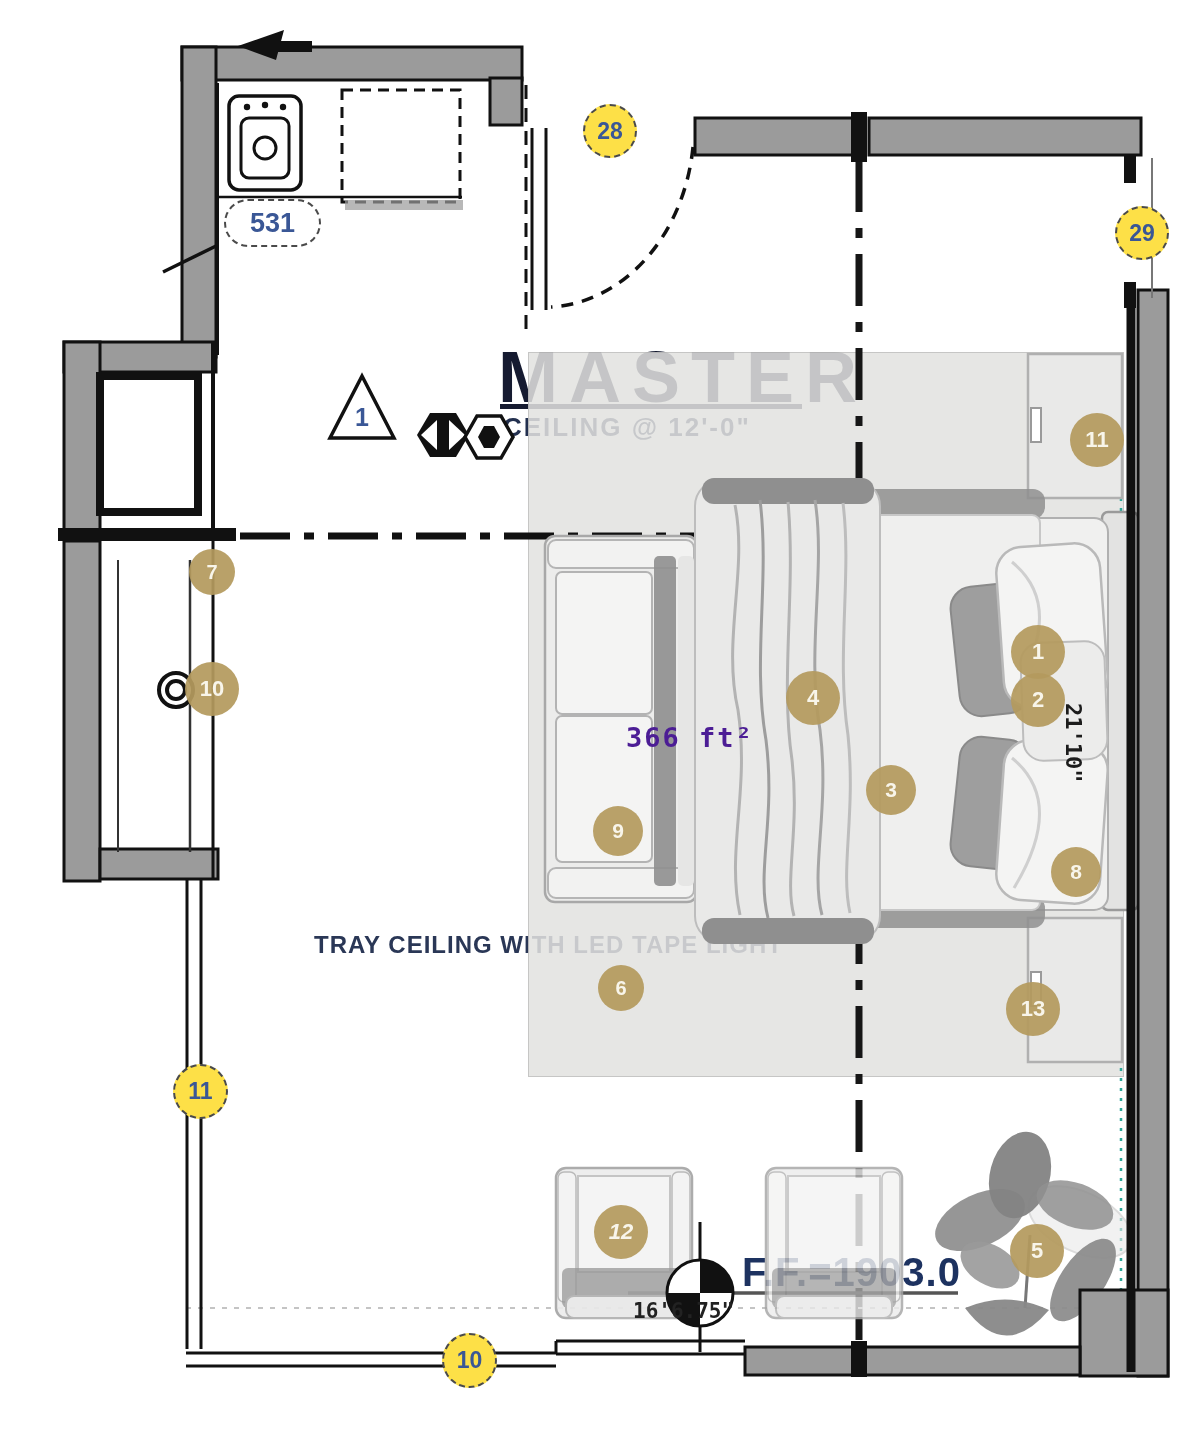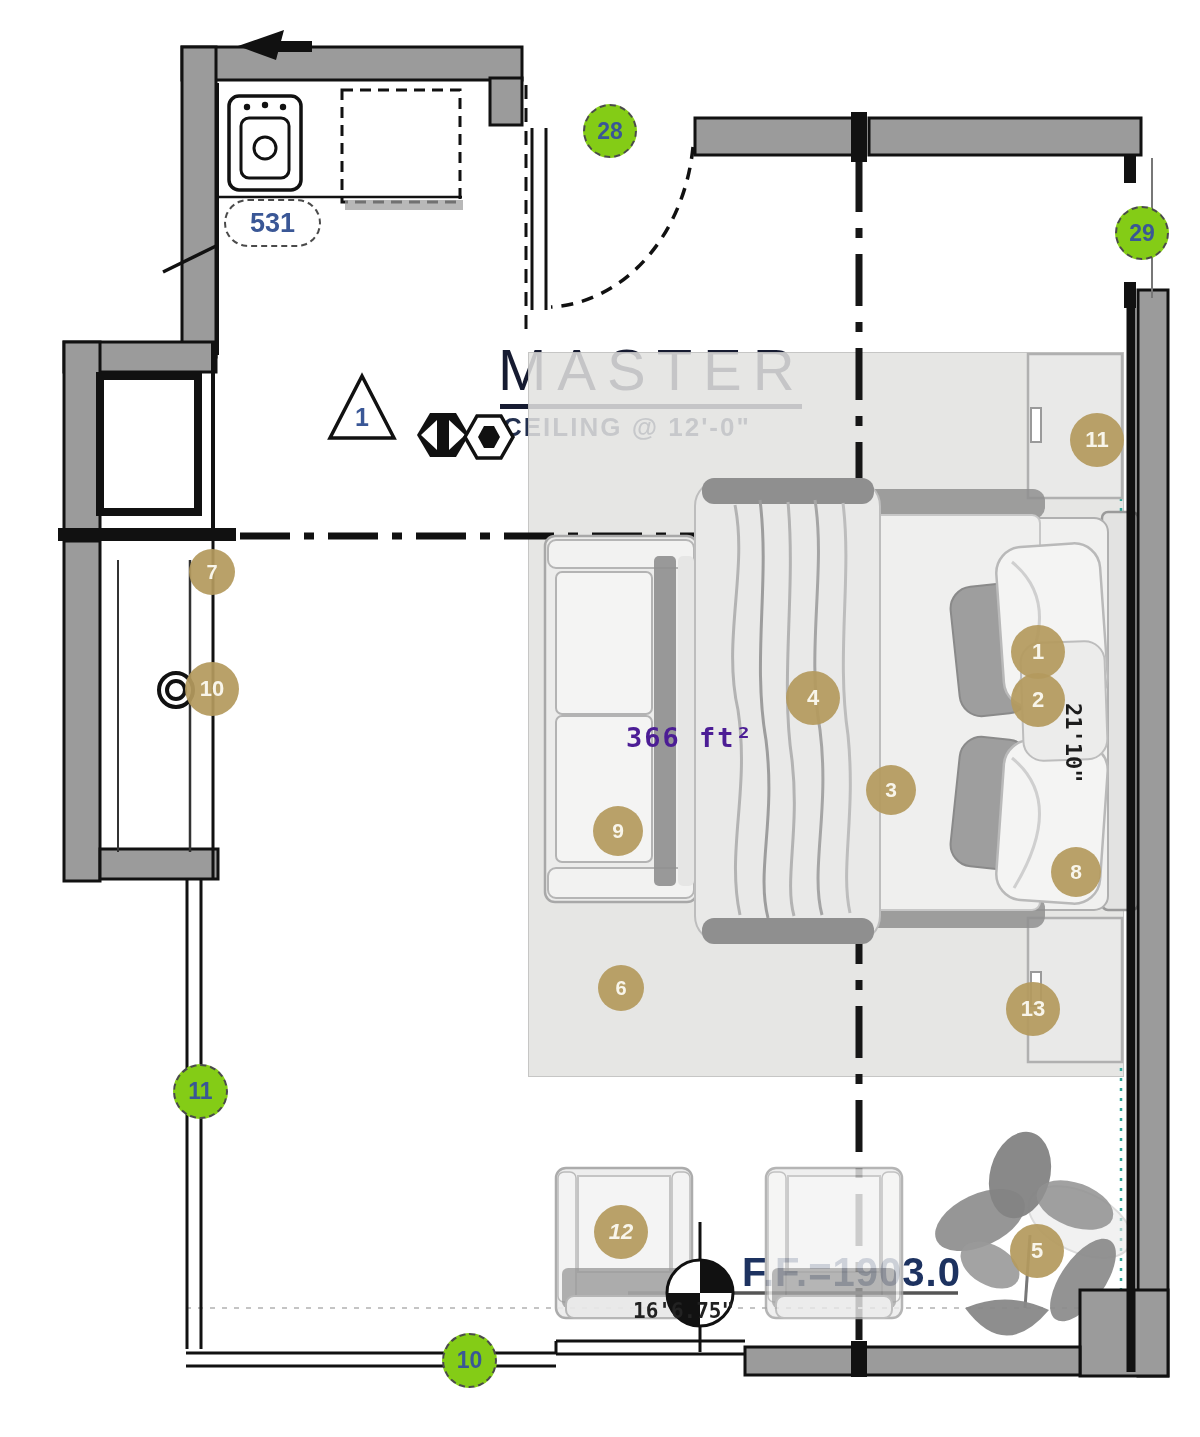--- a/index.html
+++ b/index.html
@@ -7,39 +7,39 @@
         font-family:"Liberation Sans",sans-serif;}
   #plan svg{position:absolute;left:0;top:0;}
   .abs{position:absolute;}
   
   .z-roomtext{z-index:1;} .z-rug{z-index:2;} .z-lines{z-index:3;} .z-furn{z-index:4;}
   .z-walls{z-index:5;} .z-dims{z-index:6;} .z-tags{z-index:7;} .z-markers{z-index:8;}
 
   .rug{left:528px;top:352px;width:594px;height:723px;background:rgba(226,226,224,0.86);
        border:1px solid rgba(160,160,160,0.45);}
 
-  .master-title{left:498px;top:336px;font-size:58px;font-weight:normal;letter-spacing:11px;
+  .master-title{left:498px;top:336px;font-size:72px;font-weight:bold;letter-spacing:11px;
        color:#161b31;white-space:nowrap;}
   .master-underline{left:500px;top:404px;width:302px;height:5px;background:#161b31;}
   .ceiling-note{left:503px;top:412px;font-size:26px;font-weight:bold;letter-spacing:2px;
        color:#23304f;white-space:nowrap;}
   .tray-note{left:314px;top:931px;font-size:24px;font-weight:bold;letter-spacing:1px;
        color:#2a3756;white-space:nowrap;}
   .sitting-title{left:642px;top:981px;font-size:54px;font-weight:bold;letter-spacing:10px;
        color:#a9aeb9;white-space:nowrap;}
   .ff-label{left:742px;top:1250px;font-size:40px;font-weight:bold;letter-spacing:1px;
        color:#1d3260;white-space:nowrap;}
 
   .mono{font-family:"DejaVu Sans Mono",monospace;font-weight:bold;color:#4c1d95;}
   .area-label{left:626px;top:722px;font-size:27px;letter-spacing:2px;}
   .dim-v{left:1086px;top:703px;font-size:22px;transform-origin:0 0;transform:rotate(90deg);
        white-space:nowrap;color:#1c1c1c;}
   .dim-h{left:633px;top:1299px;font-size:21px;color:#222;white-space:nowrap;}
 
-  .tag{border:2.5px dashed #4a4a4a;border-radius:50%;background:#84cc16;display:flex;
+  .tag{border:2.5px dashed #4a4a4a;border-radius:50%;background:#fde047;display:flex;
        align-items:center;justify-content:center;font-weight:bold;font-size:23px;
        color:#3a5796;box-sizing:border-box;}
   .pill{border:2.5px dashed #4a4a4a;border-radius:24px;background:#fff;display:flex;
        align-items:center;justify-content:center;font-weight:bold;font-size:27px;
        color:#3a5796;box-sizing:border-box;}
   .tri-num{font-size:25px;font-weight:bold;color:#3a5796;text-align:center;}
 
   .gm{width:54px;height:54px;border-radius:50%;background:rgba(180,154,94,0.93);
       color:#f8f5ea;display:flex;align-items:center;justify-content:center;
       font-size:22px;font-weight:bold;transform:translate(-50%,-50%);}
@@ -47,20 +47,21 @@
   .gm.sm{width:46px;height:46px;font-size:20px;}
 </style>
 </head>
 <body>
 
 <div id="plan">
 
   <div class="abs z-roomtext master-title">MASTER</div>
   <div class="abs z-roomtext master-underline"></div>
   <div class="abs z-roomtext ceiling-note">CEILING @ 12'-0"</div>
+  <div class="abs z-roomtext tray-note">TRAY CEILING WITH LED TAPE LIGHT</div>
 
   <div class="abs z-rug rug"></div>
 
   <svg class="z-lines" width="1200" height="1437">
     <path d="M240,536 H698" stroke="#111" stroke-width="7" stroke-dasharray="50 14 10 14" fill="none"></path>
     <path d="M700,537 H1126" stroke="rgba(120,120,120,0.32)" stroke-width="9" fill="none"></path>
     <path d="M859,160 V1345" stroke="#161616" stroke-width="7" stroke-dasharray="52 16 10 16" fill="none"></path>
     <path d="M1121,358 V1345" stroke="#2fa99a" stroke-width="2.5" stroke-dasharray="3 7" fill="none"></path>
     <path d="M186,1308 H1118" stroke="#c4c4c4" stroke-width="2" stroke-dasharray="5 7" fill="none"></path>
     <path d="M628,1293 H958" stroke="#555" stroke-width="3.5" fill="none"></path>

